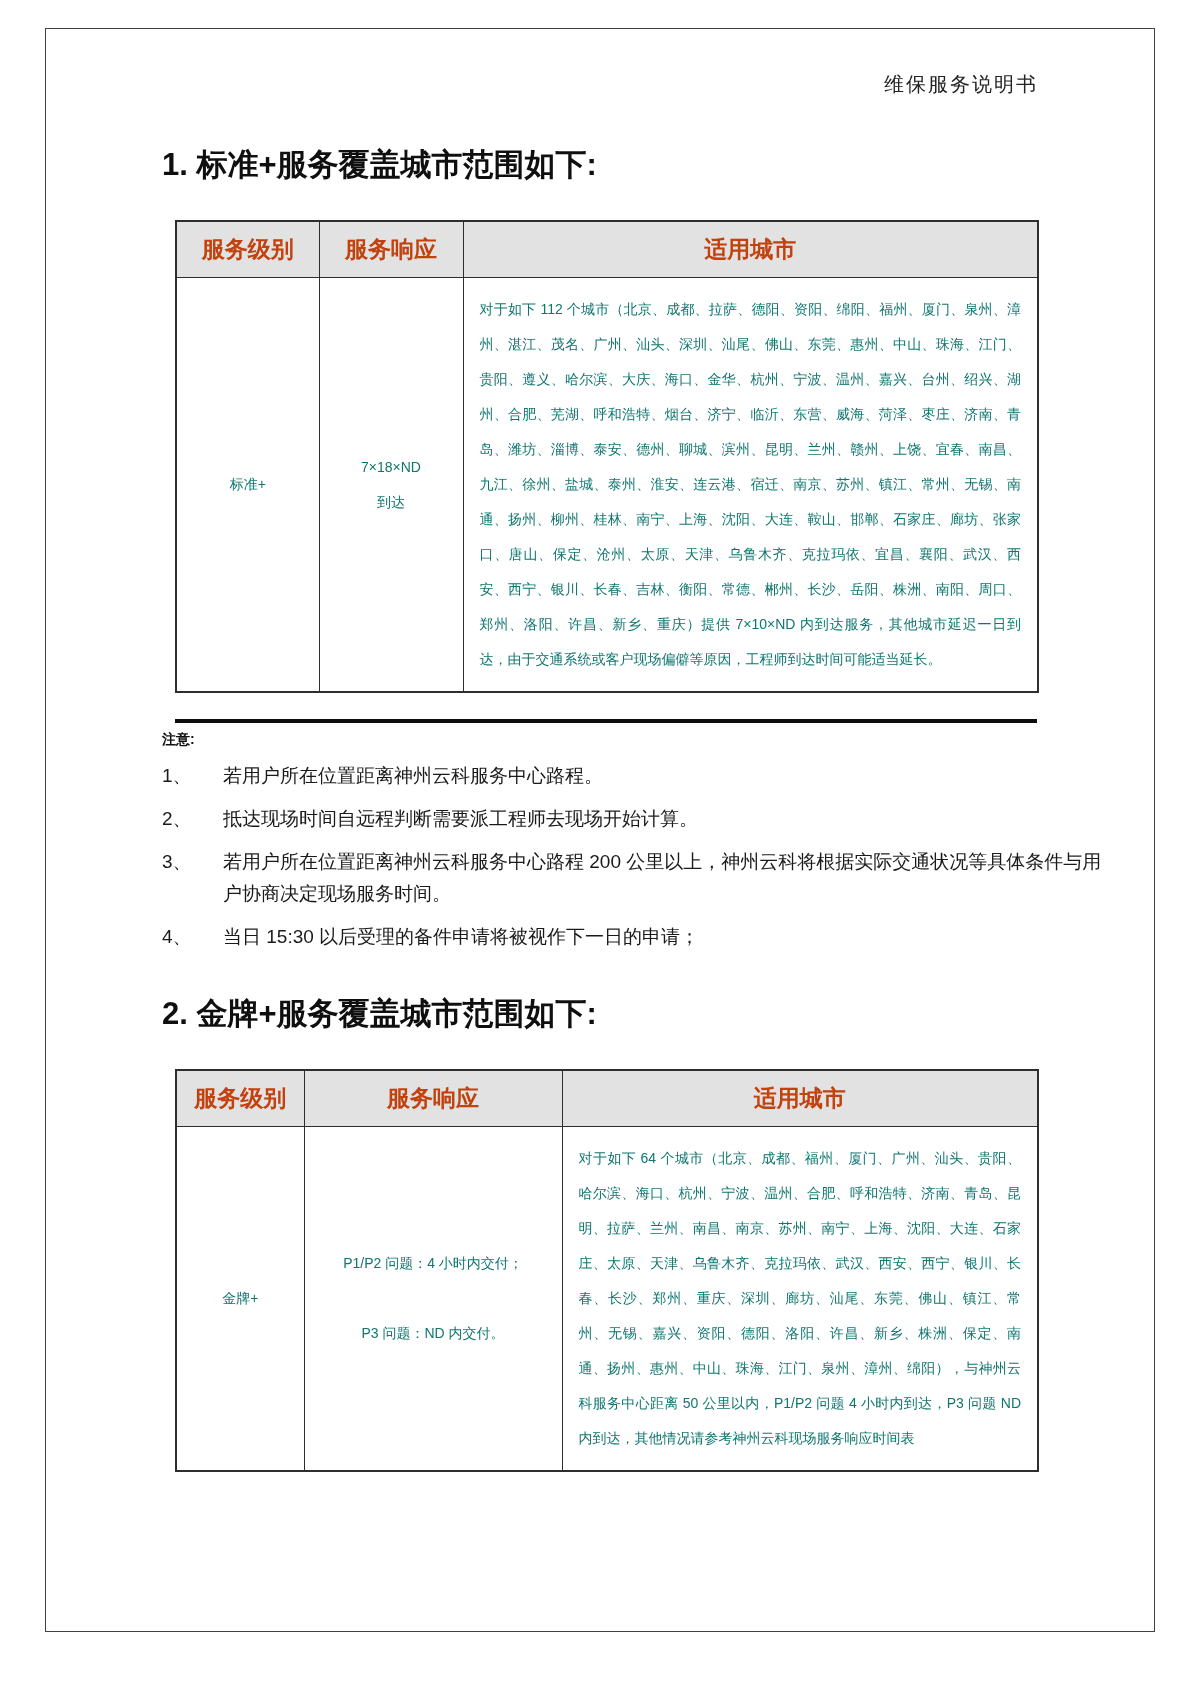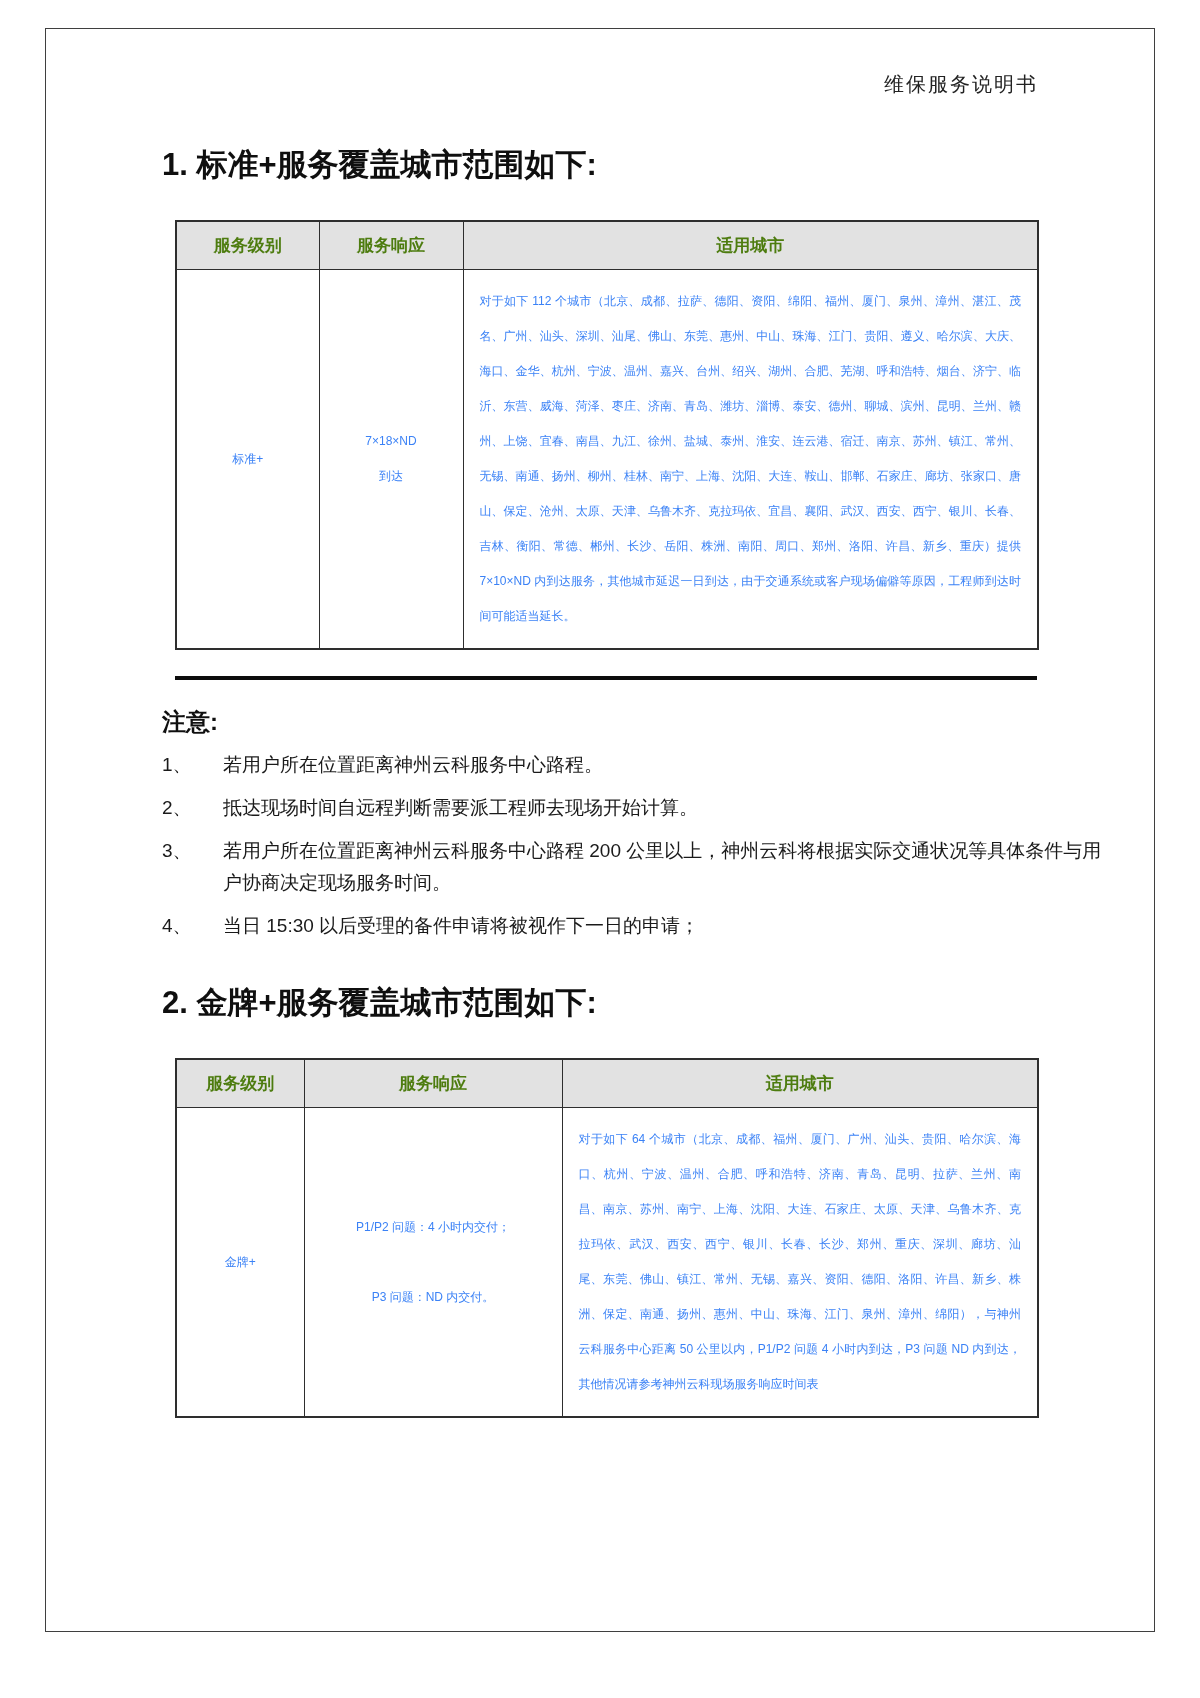--- a/index.html
+++ b/index.html
@@ -44,32 +44,32 @@
     margin-top: 34px;
     margin-left: 13px;
     width: 862px;
     border-collapse: collapse;
     table-layout: fixed;
     border: 2px solid #2e2e2e;
   }
   table.svc-table th {
     border: 1px solid #2e2e2e;
     background: #e2e2e2;
-    font-size: 17px;
+    font-size: 23px;
     font-weight: bold;
     padding: 12px 6px;
     text-align: center;
-    color: #4d7c0f;
+    color: #c2410c;
   }
   table.svc-table td {
     border: 1px solid #2e2e2e;
     vertical-align: middle;
-    font-size: 12px;
+    font-size: 14px;
     line-height: 35px;
-    color: #3b82f6;
+    color: #0f766e;
   }
   td.center-cell {
     text-align: center;
     padding: 8px 6px;
   }
   td.cities-cell {
     text-align: justify;
     text-justify: inter-character;
     padding: 14px 16px;
   }
@@ -81,22 +81,22 @@
   .t2-col3 { width: 476px; }
   .resp-gap { margin-top: 35px; }
   .divider-rule {
     margin-top: 26px;
     margin-left: 13px;
     width: 862px;
     height: 4px;
     background: #0d0d0d;
   }
   .notes-heading {
-    margin-top: 26px;
-    font-size: 24px;
+    margin-top: 8px;
+    font-size: 14px;
     font-weight: bold;
     color: #0f0f0f;
   }
   .notes {
     width: 950px;
   }
   .note-item {
     display: flex;
     margin-top: 11px;
     font-size: 19px;

